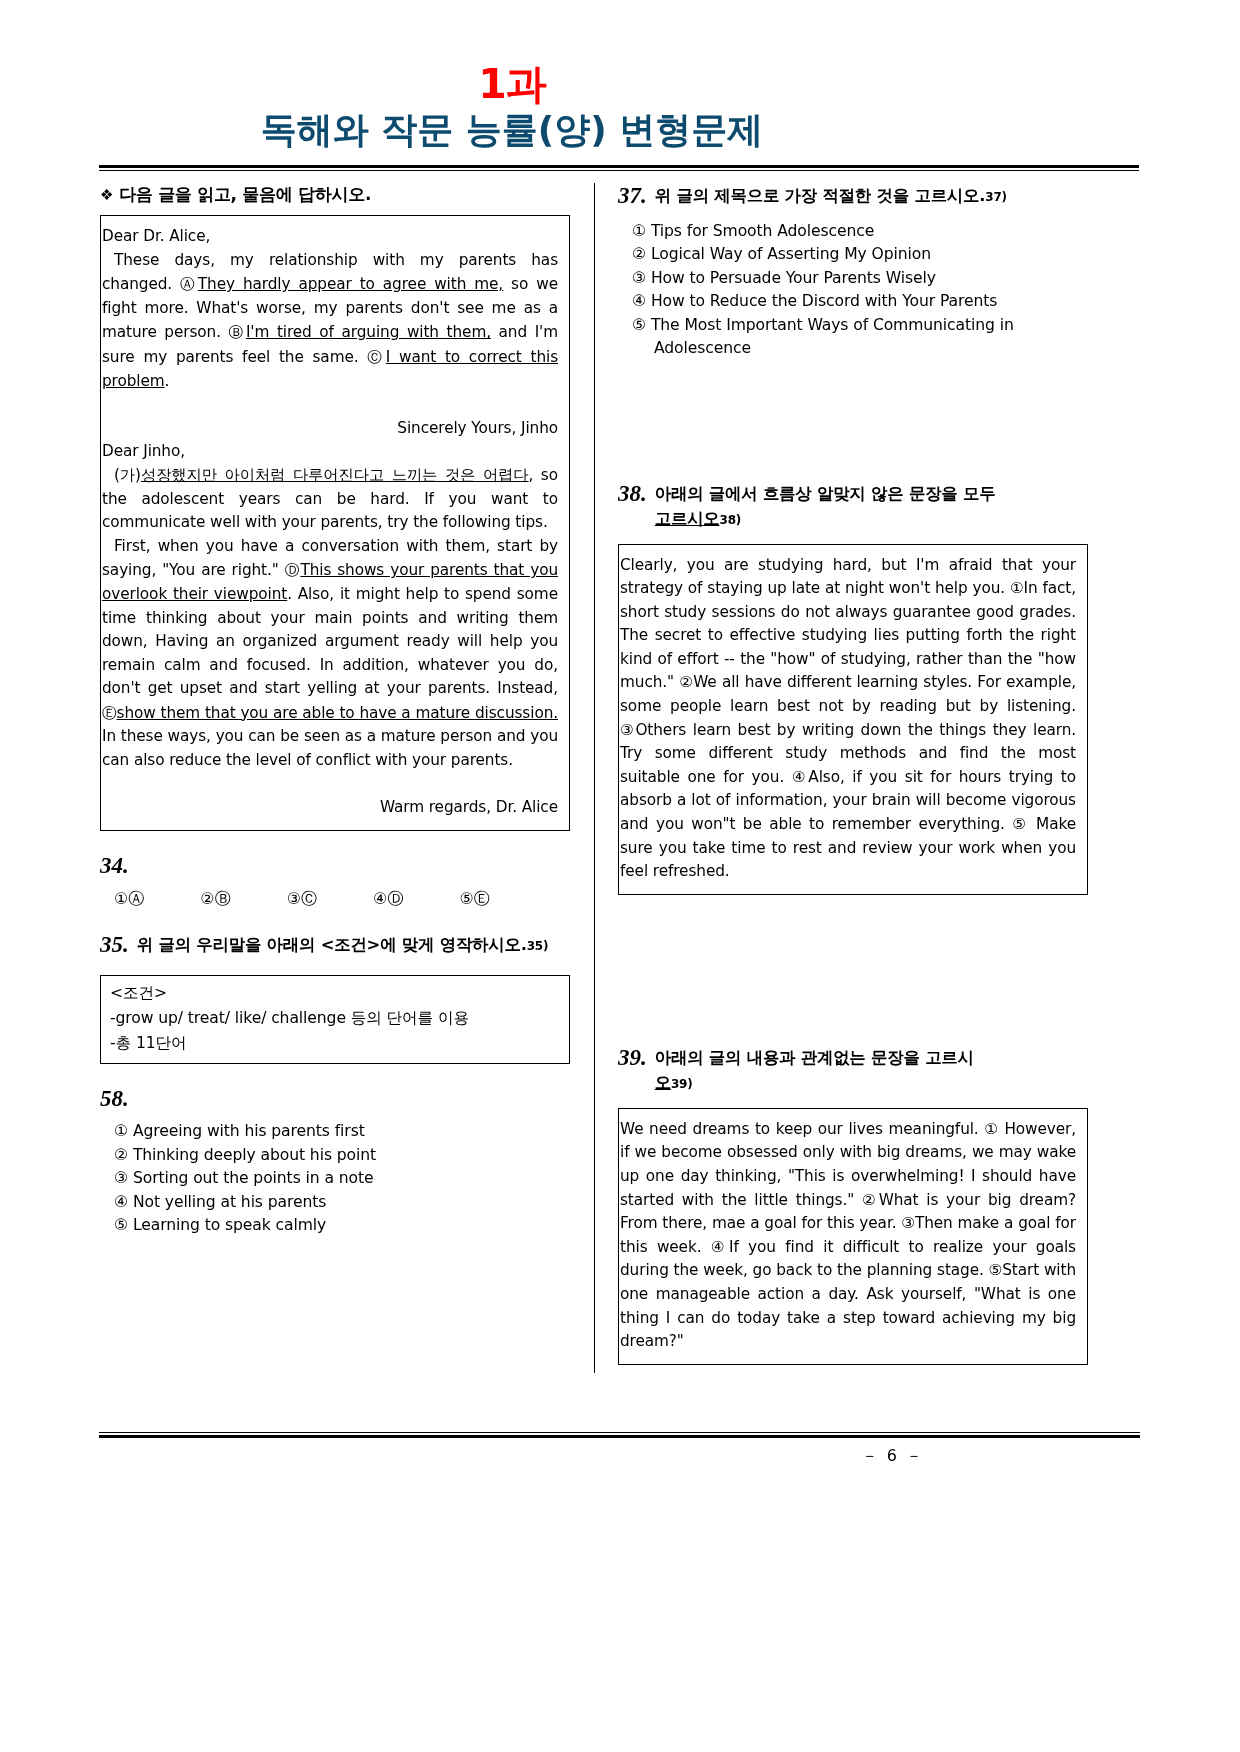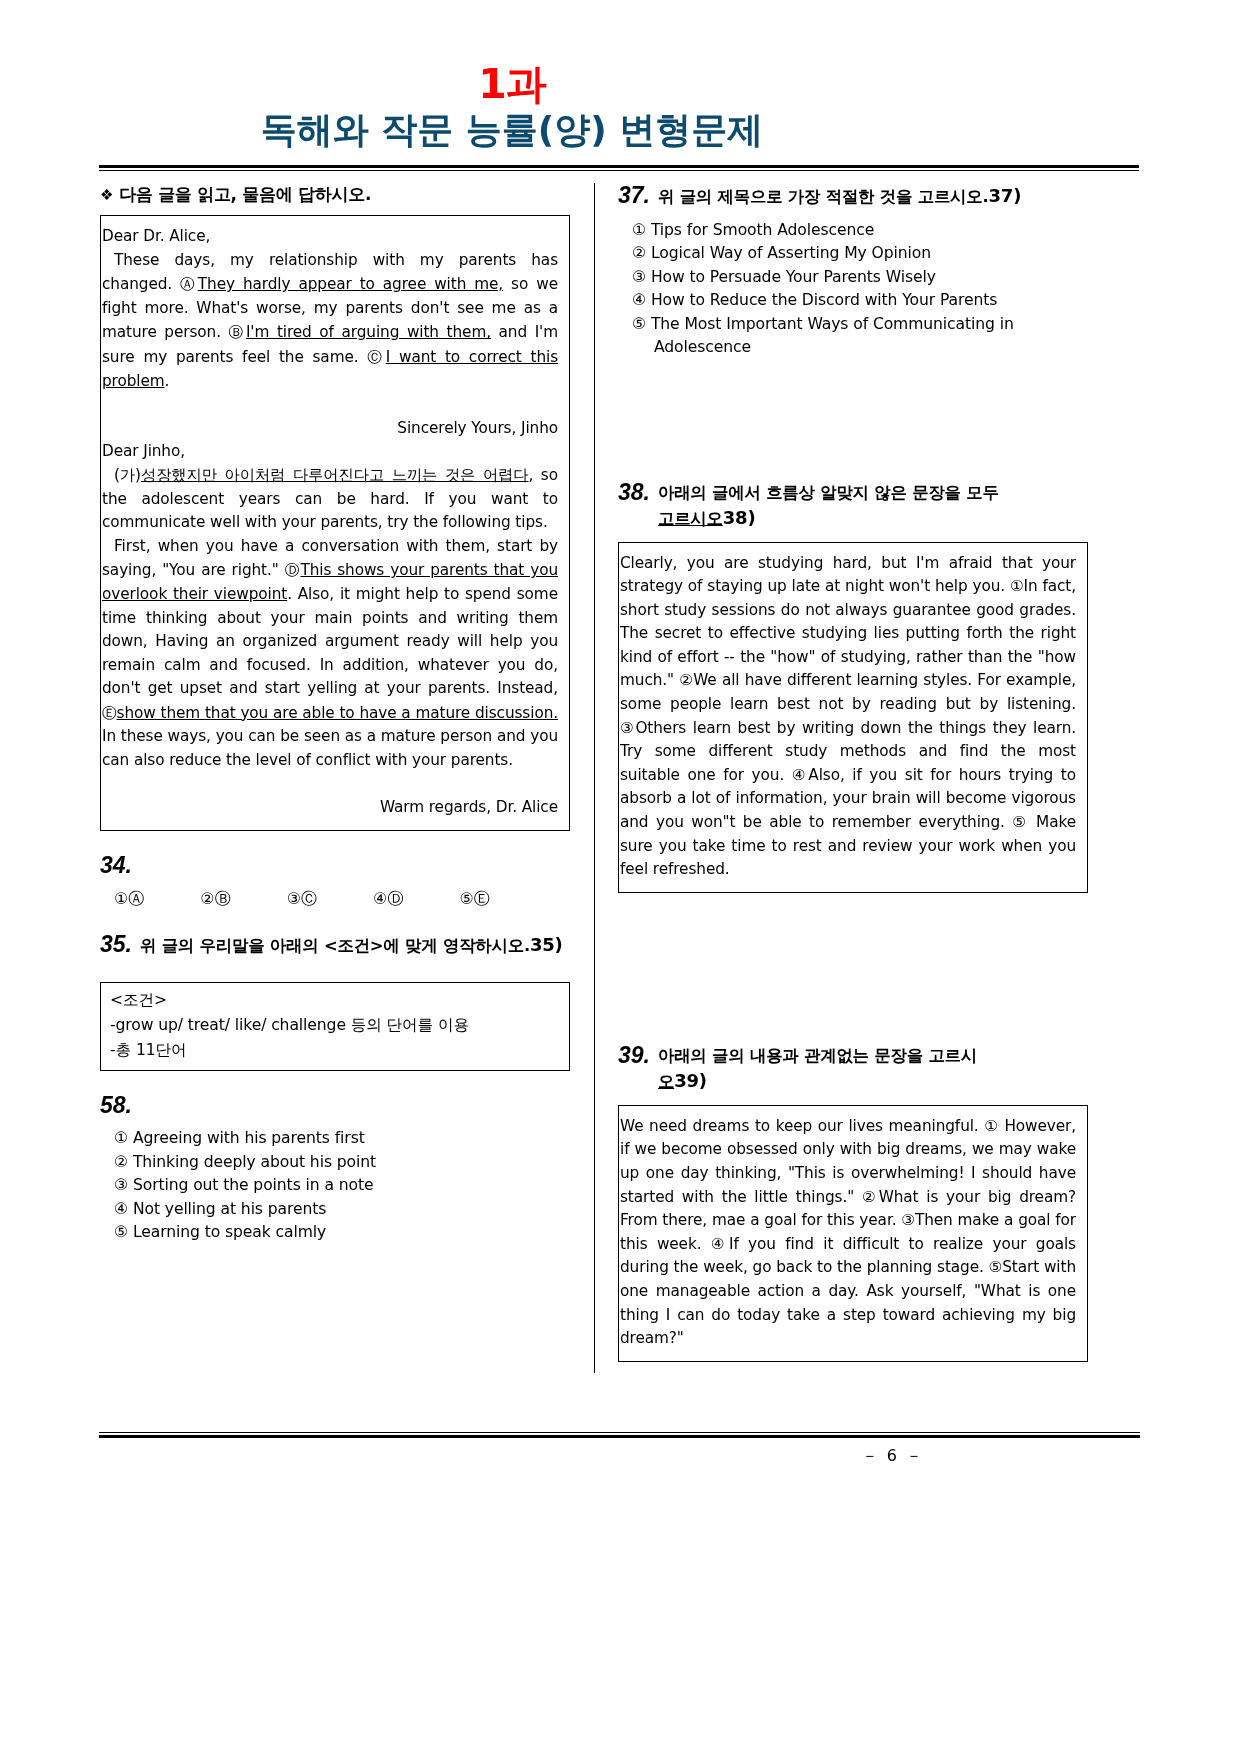--- a/index.html
+++ b/index.html
@@ -110,37 +110,37 @@
 
   
   .q {
     margin-top: 22px;
   }
   .q-head {
     display: flex;
     align-items: flex-start;
   }
   .q-num {
-    font-family: Liberation Sans, sans-serif;
+    font-family: Liberation Serif, serif;
     font-style: italic;
     font-weight: bold;
     font-size: 23px;
     line-height: 25px;
     margin-right: 8px;
     flex: 0 0 auto;
   }
   .q-text {
     font-size: 16.4px;
     font-weight: bold;
     line-height: 25.5px;
     letter-spacing: -0.2px;
     text-align: justify;
   }
   .q-text .sup {
-    font-size: 18px;
+    font-size: 12px;
     vertical-align: baseline;
     font-weight: bold;
   }
   .q-text .ul { text-decoration: underline; }
 
   
   .choices {
     margin-top: 9px;
     margin-left: 14px;
     font-size: 15.6px;
@@ -157,21 +157,21 @@
     gap: 56px;
   }
   .choices-inline .ci { white-space: nowrap; }
   .choice-cont {
     margin-left: 22px;
   }
 
   
   .cond-box {
     border: 1px solid #000;
-    margin-top: 24px;
+    margin-top: 16px;
     padding: 5px 9px 7px 9px;
     font-size: 15.6px;
     line-height: 25px;
     letter-spacing: -0.1px;
   }
   .cond-box .cond-title { }
 
   
   .rule-bottom {
     position: absolute;

